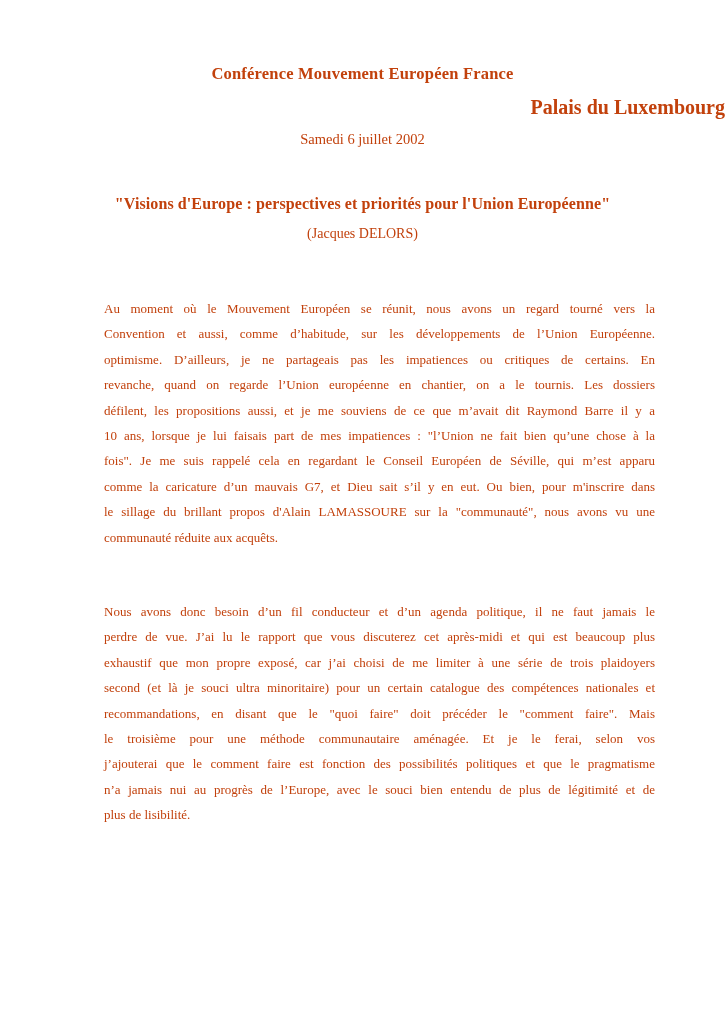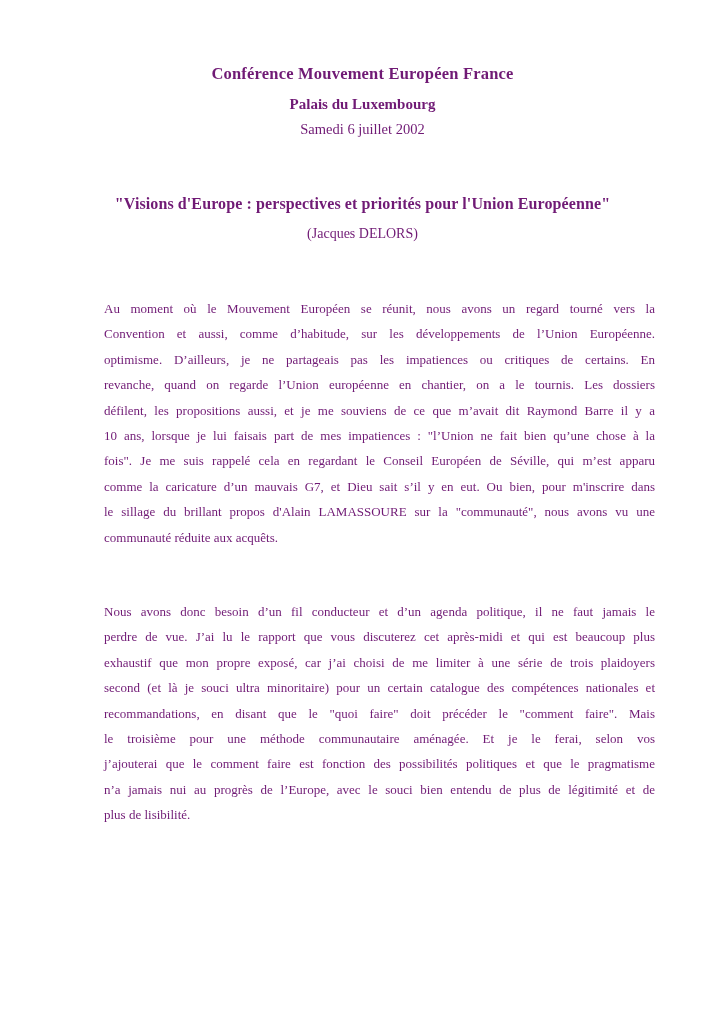--- a/index.html
+++ b/index.html
@@ -7,43 +7,44 @@
     margin: 0;
     padding: 0;
     background: #ffffff;
   }
   .page {
     position: relative;
     width: 725px;
     height: 1024px;
     background: #ffffff;
     font-family: "Liberation Serif", "DejaVu Serif", serif;
-    color: #701a75;
+    color: #c2410c;
     overflow: hidden;
   }
   .centered {
     position: absolute;
     left: 0;
     right: 0;
     text-align: center;
     white-space: nowrap;
   }
   .hdr-line1 {
     top: 64px;
     font-size: 16.5px;
     font-weight: bold;
     letter-spacing: 0.2px;
   }
   .hdr-line2 {
     top: 96px;
-    font-size: 15px;
+    font-size: 20px;
     font-weight: bold;
+    text-align: right;
   }
   .hdr-line3 {
-    top: 121px;
+    top: 131px;
     font-size: 14.5px;
     font-weight: normal;
   }
   .doc-heading {
     top: 195px;
     font-size: 16px;
     font-weight: bold;
     letter-spacing: 0.1px;
   }
   .doc-author {

